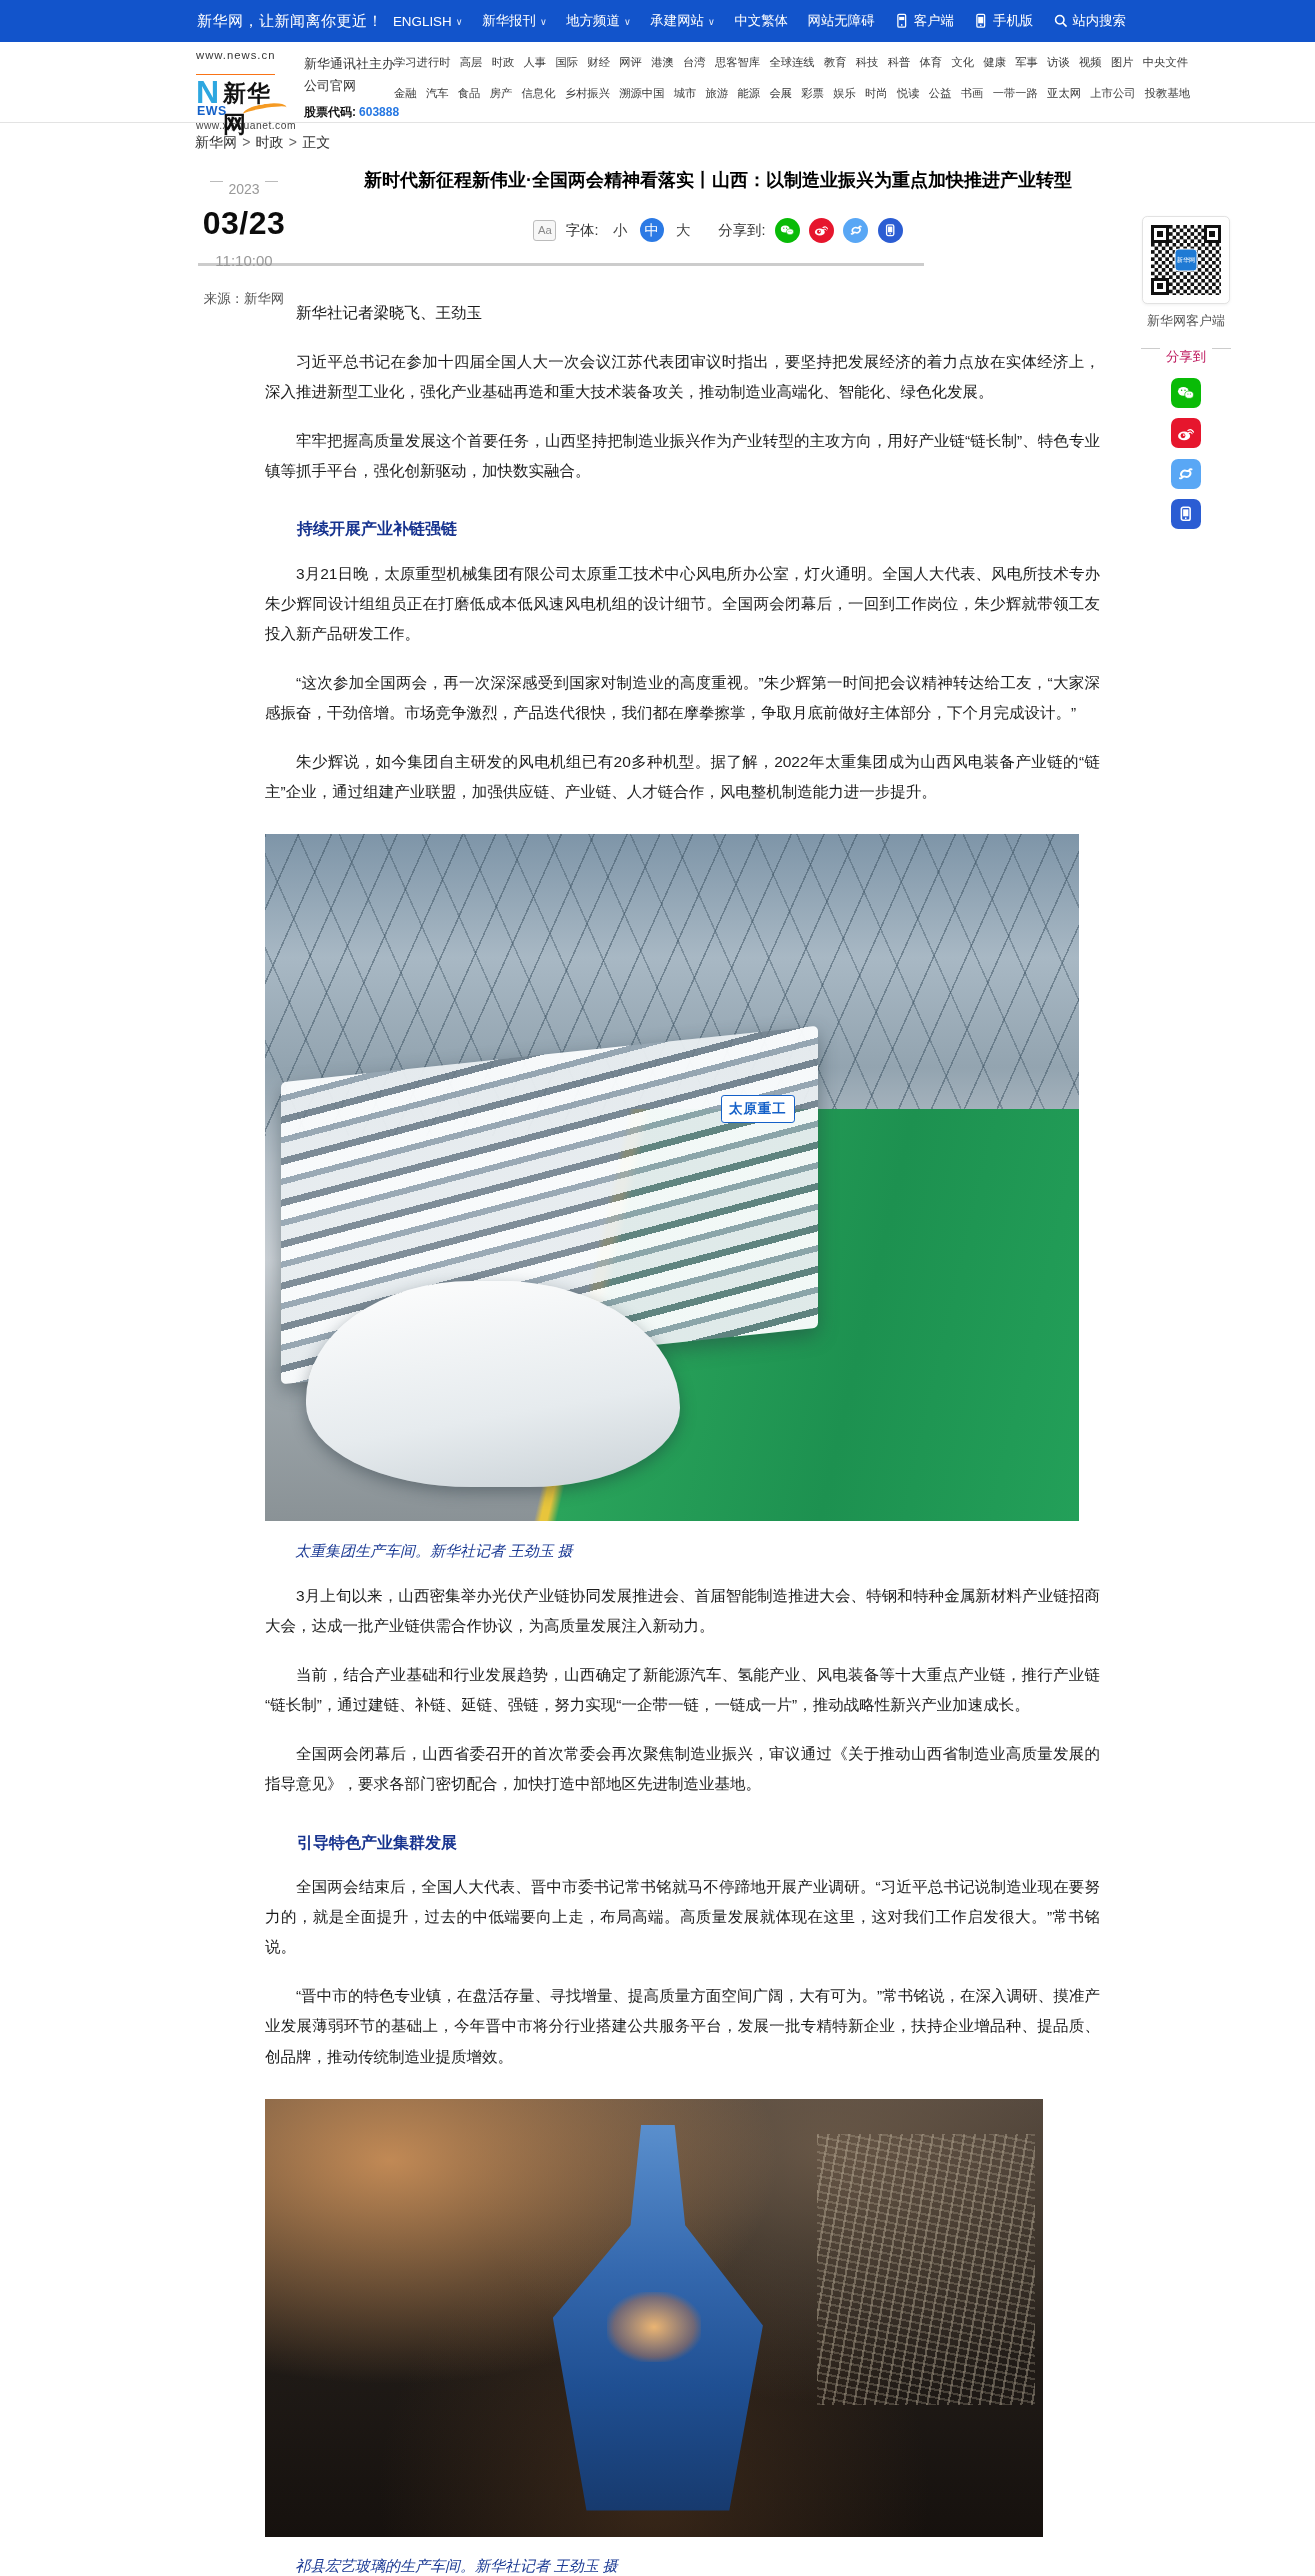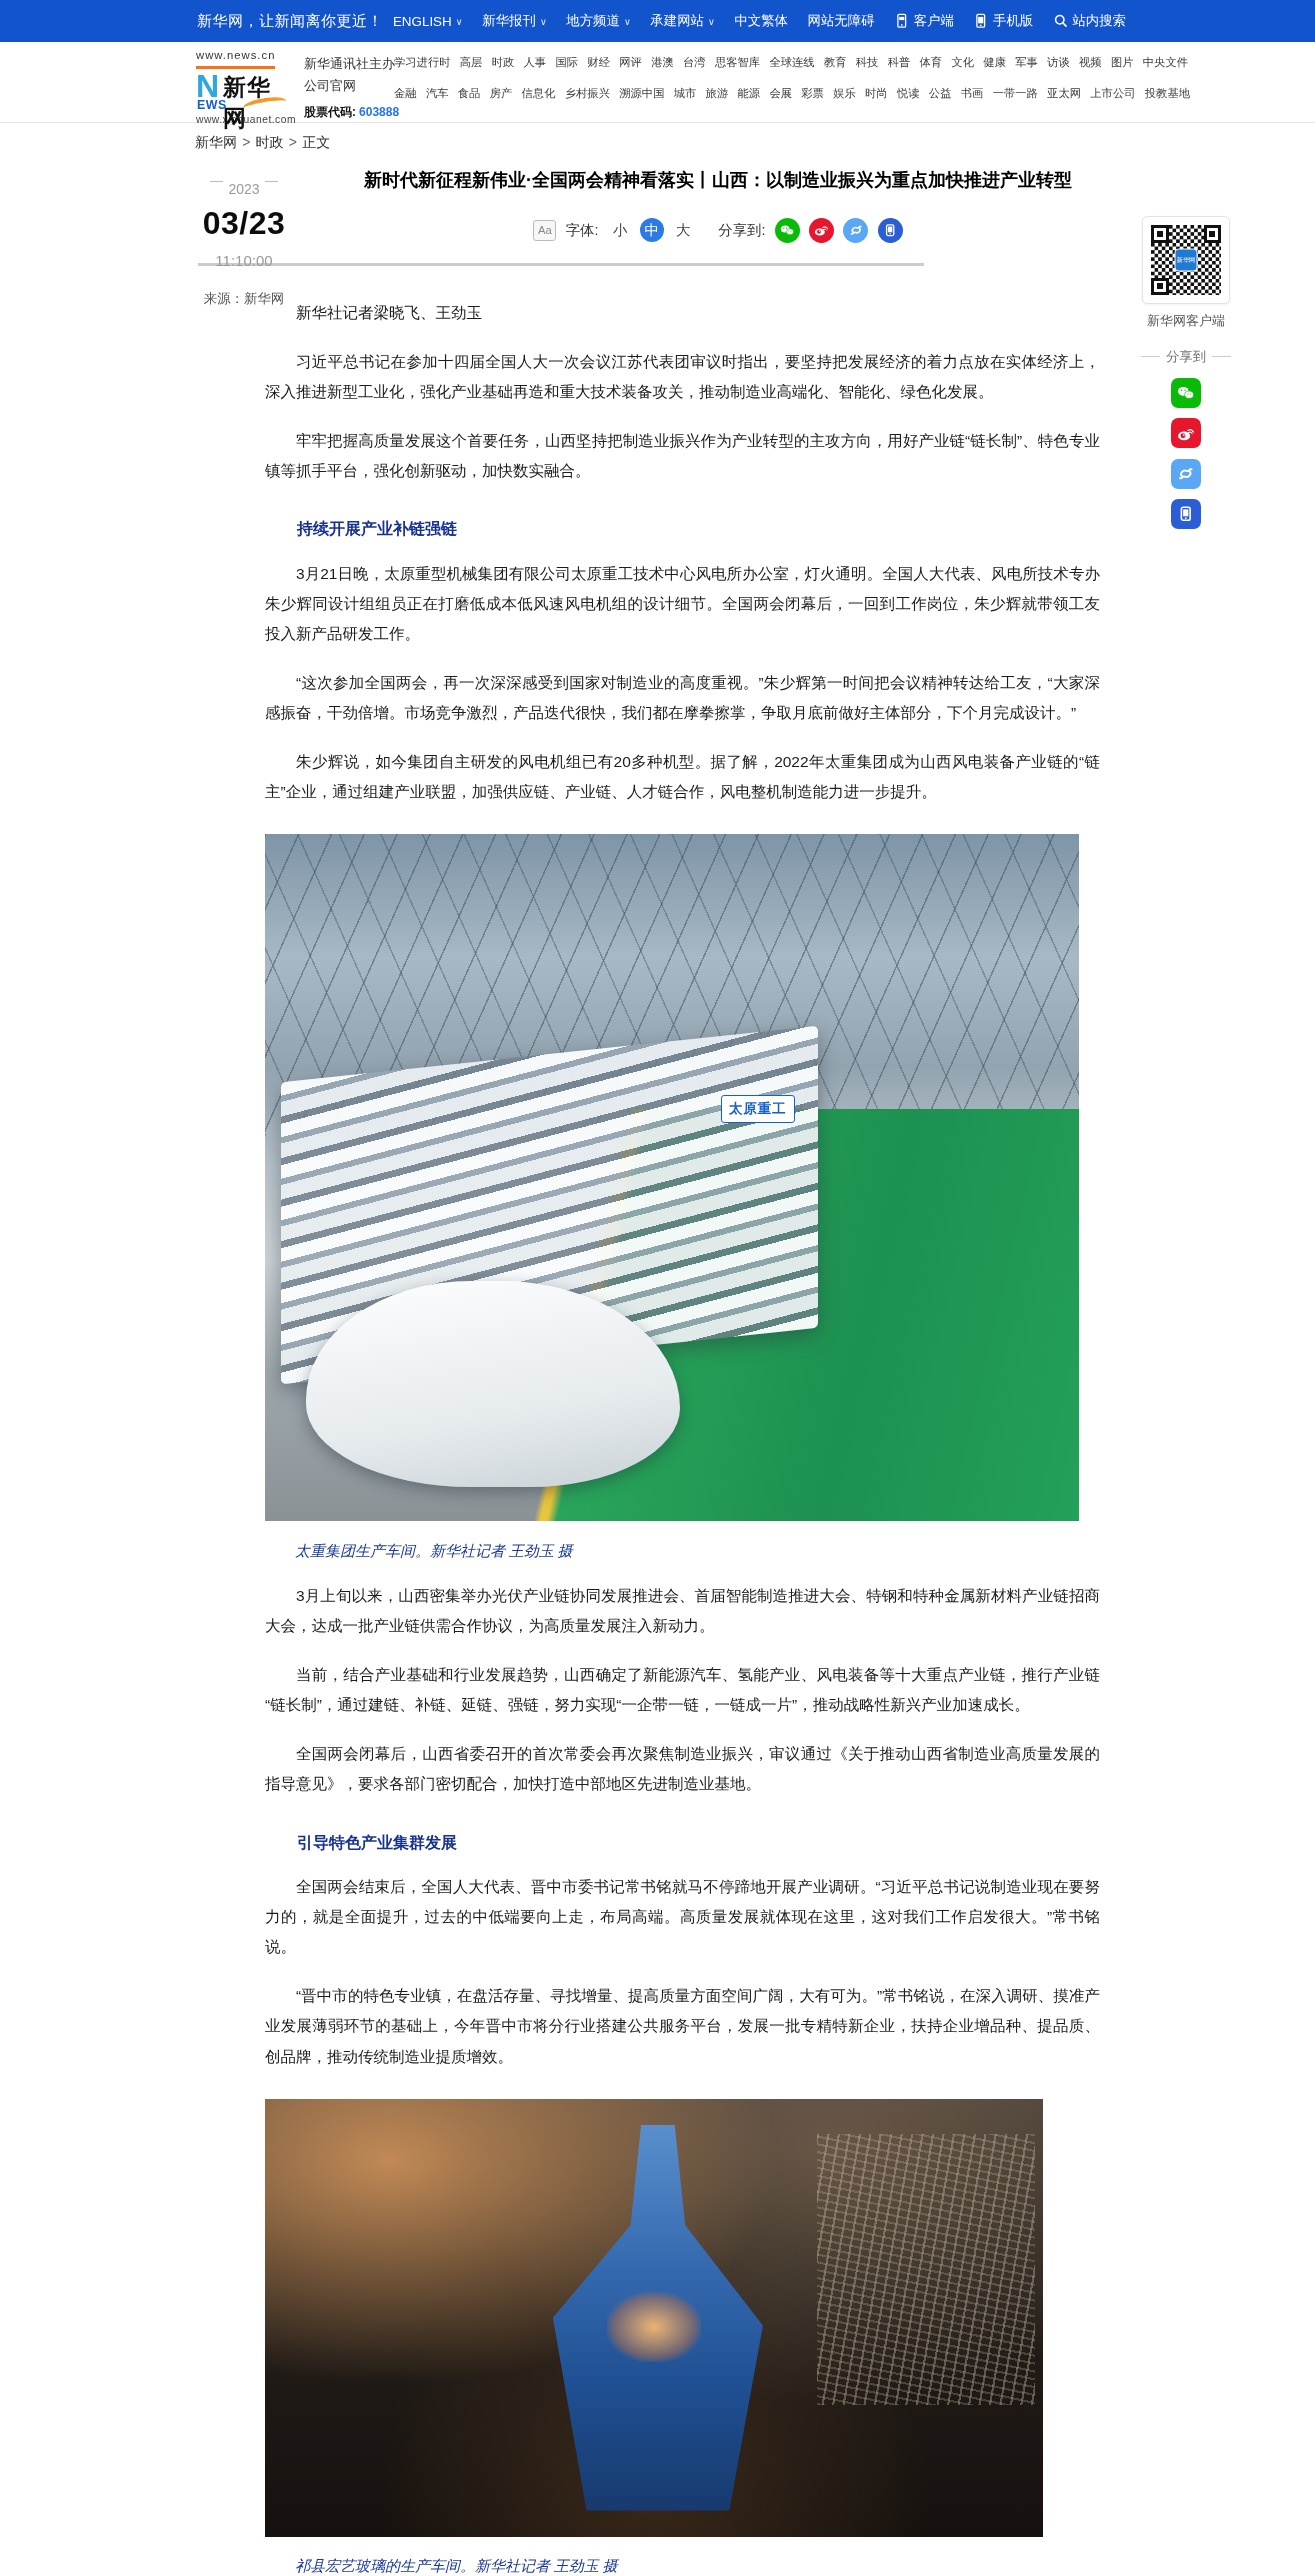--- a/index.html
+++ b/index.html
@@ -18,21 +18,21 @@
   }
   .topbar-slogan { margin-left: 197px; letter-spacing: 0.5px; }
   .topbar-right { margin-left: auto; margin-right: 190px; display: flex; align-items: center; gap: 19.6px; font-size: 13.4px; }
   .tb-item { display: inline-flex; align-items: center; gap: 4.1px; cursor: pointer; white-space: nowrap; }
   .caret { font-size: 9.3px; opacity: .9; }
   .tb-ico { width: 15.5px; height: 15.5px; display: inline-block; }
 
   
   .site-header { height: 81px; border-bottom: 0.5px solid #e3e3e3; position: relative; background:#fff; }
   .logo-block { position: absolute; left: 196px; top: 7.2px; width: 103px; text-align: left; }
-  .url-top { font-size: 11.3px; color: #333; letter-spacing: 1px; border-bottom: 3px solid #f97316; display: inline-block; padding-bottom: 5px; }
+  .url-top { font-size: 11.3px; color: #333; letter-spacing: 1px; border-bottom: 1px solid #f97316; display: inline-block; padding-bottom: 13px; }
   .logo-mark { position: relative; height: 43px; margin-top: 2.1px; width: 96px; }
   .logo-n { position: absolute; left: 0; top: -1px; font-size: 32px; font-weight: bold; color: #2ea7e0; line-height: 1; }
   .logo-ews { position: absolute; left: 1px; top: 27px; font-size: 12.4px; font-weight: bold; color: #1460c8; letter-spacing: 0.5px; }
   .logo-cn { position: absolute; left: 27px; top: 1px; font-size: 23px; font-weight: bold; color: #111; letter-spacing: 1px; }
   .logo-swoosh { position: absolute; left: 47px; top: 27px; width: 44px; height: 13.4px; border-top: 4.6px solid #f59a23; border-radius: 50% 60% 0 0; transform: rotate(-10deg); }
   .url-bottom { font-size: 10.3px; color: #444; letter-spacing: 0.5px; }
   .org-block { position: absolute; left: 304px; top: 11.3px; font-size: 13px; color: #333; line-height: 1.7; }
   .stock-row { margin-top: 4.1px; font-weight: bold; font-size: 12px; color: #111; }
   .stock-code { color: #2577e3; margin-left: 3.1px; font-weight: bold; }
   .site-nav { position: absolute; left: 394px; top: 13.4px; width: 752px; }
@@ -72,21 +72,21 @@
   .qr-card { width: 88px; height: 88px; margin: 0 auto; border: 0.5px solid #e2e2e2; border-radius: 5.2px; background: #fff; box-shadow: 0 1px 3.1px rgba(0,0,0,.06); display: flex; align-items: center; justify-content: center; position: relative; }
   .qr {
     width: 70px; height: 70px; position: relative;
     background: conic-gradient(#111 90deg, #fff 0 180deg, #111 0 270deg, #fff 0) 0 0/7.2px 7.2px;
   }
   .qr .pm { position: absolute; width: 17.5px; height: 17.5px; border: 3.1px solid #111; background: #fff; }
   .qr .pm::after { content: ""; position: absolute; left: 2.6px; top: 2.6px; width: 6.2px; height: 6.2px; background: #111; }
   .pm.tl { left: 0; top: 0; } .pm.tr { right: 0; top: 0; } .pm.bl { left: 0; bottom: 0; }
   .qr-logo { position: absolute; left: 50%; top: 50%; transform: translate(-50%,-50%); width: 23px; height: 23px; background: #1f7ad4; border-radius: 4.1px; color: #fff; font-size: 6.2px; display: flex; align-items: center; justify-content: center; border: 1.5px solid #fff; }
   .qr-label { font-size: 13px; color: #555; margin-top: 8.2px; }
-  .side-share-label { display: flex; align-items: center; justify-content: center; gap: 6.2px; color: #737373; font-size: 13.4px; margin: 17.5px 0 12.4px; }
+  .side-share-label { display: flex; align-items: flex-start; justify-content: center; gap: 6.2px; color: #be185d; font-size: 13.4px; margin: 17.5px 0 12.4px; }
   .side-share-label i { display: block; width: 18.5px; border-top: 0.5px solid #ccc; }
   .side-icons { display: flex; flex-direction: column; align-items: center; gap: 10.3px; }
   .side-icon { width: 30px; height: 30px; border-radius: 7.2px; display: flex; align-items: center; justify-content: center; cursor: pointer; }
   .side-icon svg { width: 17.5px; height: 17.5px; }
 
   
   .article-body { margin: 0 216px 0 265px; padding-top: 13.4px; }
   .para { font-size: 15.5px; line-height: 1.95; color: #1c1c1c; text-indent: 2em; margin: 18.5px 0; text-align: justify; }
   .lead-prefix { color: #1c1c1c; }
   .lead-title { color: #17338f; font-weight: bold; }

